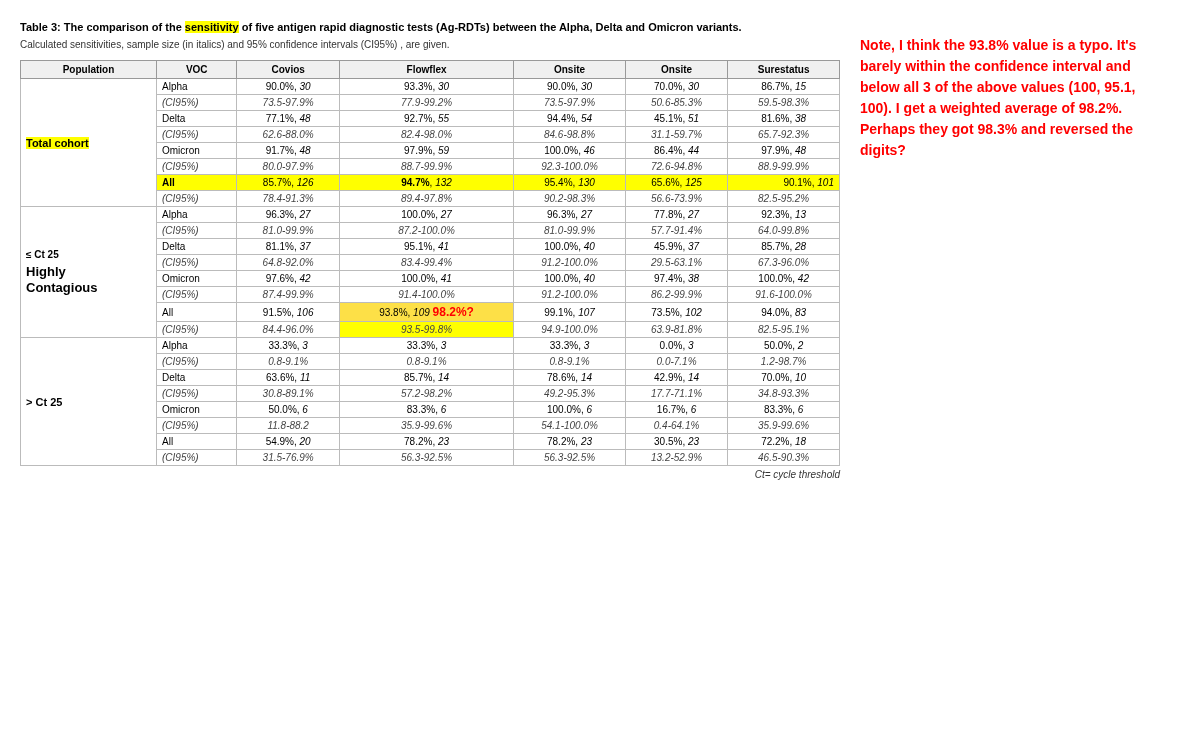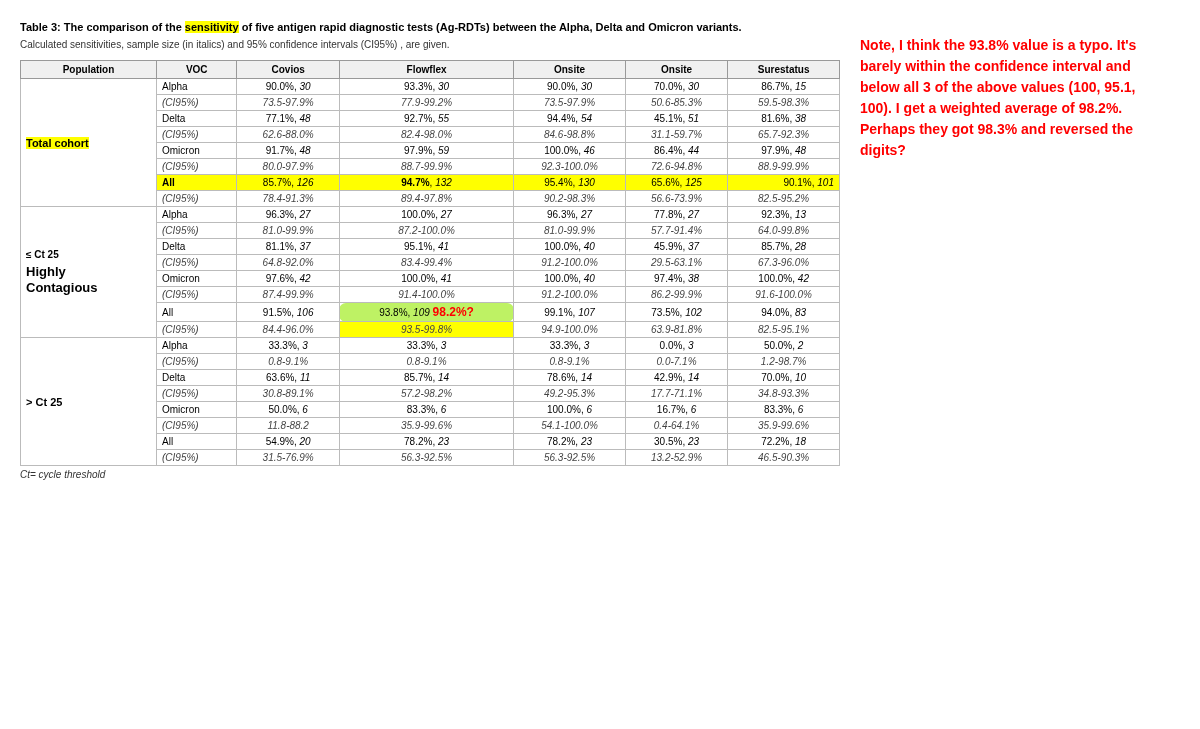--- a/index.html
+++ b/index.html
@@ -69,20 +69,21 @@
     }
     .red-text {
       color: red;
       font-weight: bold;
       font-size: 12px;
     }
     .italic-num {
       font-style: italic;
     }
     .ct-note {
+      text-align: right;
       font-style: italic;
       font-size: 10px;
       margin-top: 3px;
       color: #333;
     }
     .annotation-section {
       flex: 1;
       padding: 15px 15px 0 20px;
     }
     .annotation-text {
@@ -240,21 +241,21 @@
           <td class="row-label ci-row">(CI95%)</td>
           <td class="ci-row">87.4-99.9%</td>
           <td class="ci-row">91.4-100.0%</td>
           <td class="ci-row">91.2-100.0%</td>
           <td class="ci-row">86.2-99.9%</td>
           <td class="ci-row">91.6-100.0%</td>
         </tr>
         <tr>
           <td class="row-label">All</td>
           <td>91.5%, <span class="italic-num">106</span></td>
-          <td style="background-color:#bef264; white-space:nowrap;border-radius:7px;">93.8%, <span class="italic-num">109</span> <span class="red-text">98.2%?</span></td>
+          <td style="background-color:#fde047; white-space:nowrap;">93.8%, <span class="italic-num">109</span> <span class="red-text">98.2%?</span></td>
           <td>99.1%, <span class="italic-num">107</span></td>
           <td>73.5%, <span class="italic-num">102</span></td>
           <td>94.0%, <span class="italic-num">83</span></td>
         </tr>
         <tr>
           <td class="row-label ci-row">(CI95%)</td>
           <td class="ci-row">84.4-96.0%</td>
           <td class="ci-row" style="background-color:#ffff00;">93.5-99.8%</td>
           <td class="ci-row">94.9-100.0%</td>
           <td class="ci-row">63.9-81.8%</td>

